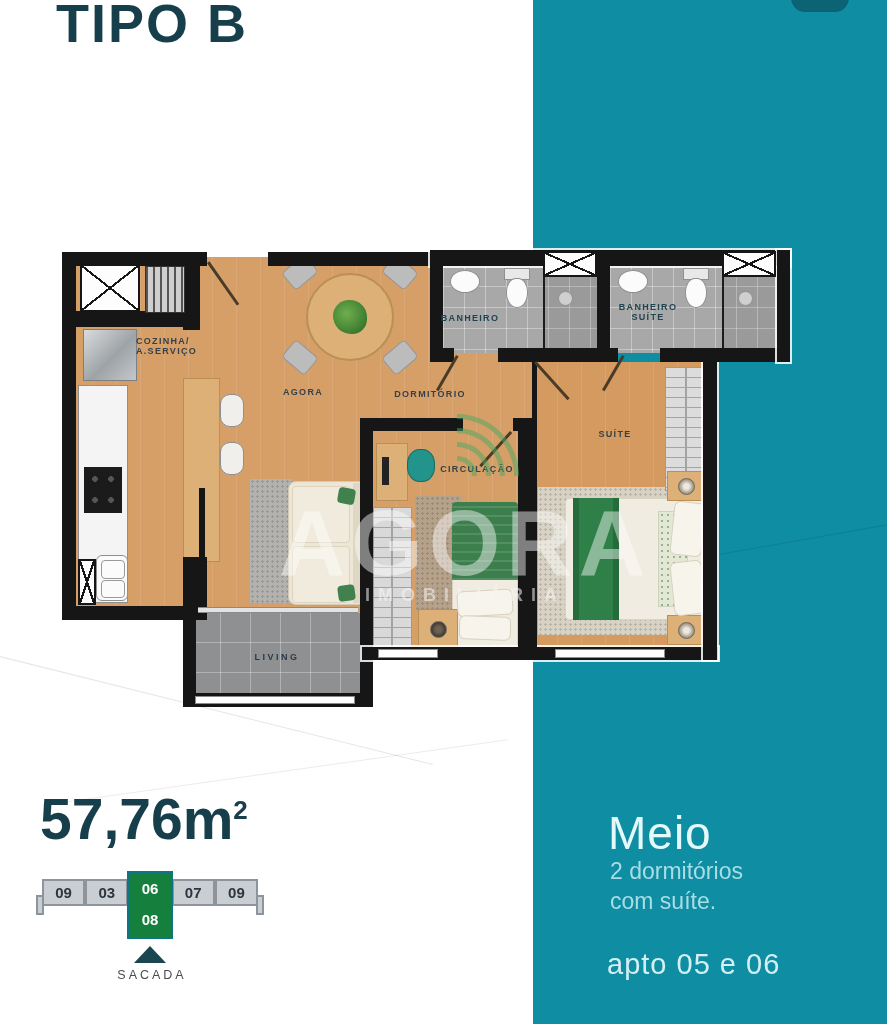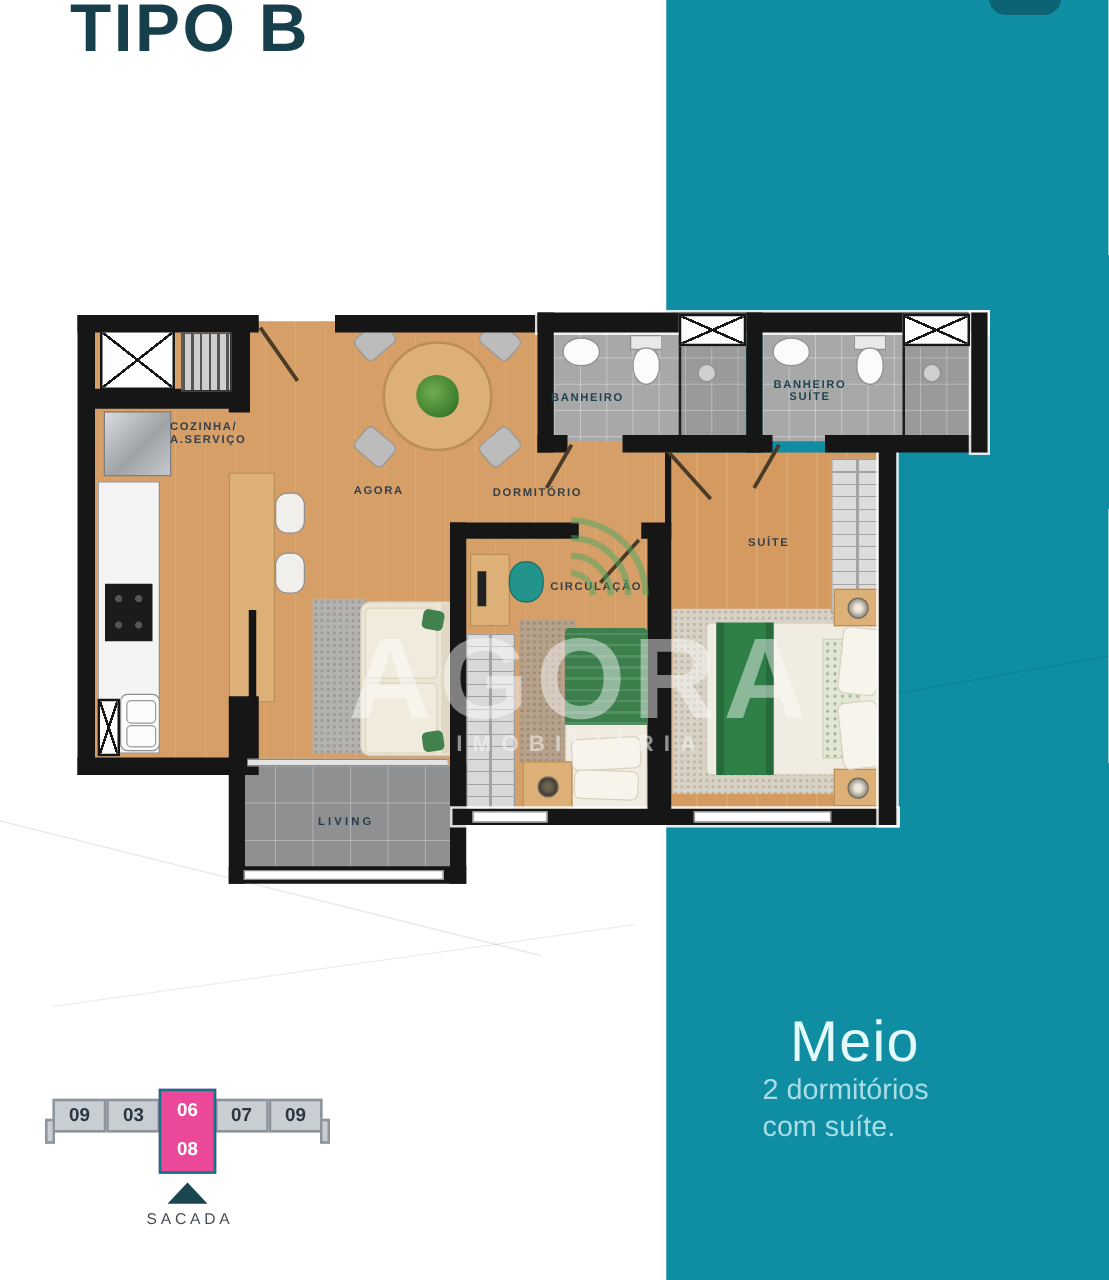--- a/index.html
+++ b/index.html
@@ -201,39 +201,43 @@
     <div class="arc" style="left:377px;top:211px;width:30px;height:30px;"></div>
     <div class="arc" style="left:363px;top:197px;width:58px;height:58px;"></div>
     <div class="arc" style="left:349px;top:183px;width:86px;height:86px;"></div>
     <div class="arc" style="left:335px;top:169px;width:114px;height:114px;"></div>
     <div class="abs" style="left:240px;top:340px;width:330px;text-align:center;font-size:18px;font-weight:bold;
                 letter-spacing:8px;color:rgba(245,245,245,.55);z-index:60;">IMOBILIÁRIA</div>
     <div class="abs" style="left:210px;top:252px;width:390px;text-align:center;font-size:92px;line-height:1;font-weight:bold;
                 letter-spacing:6px;color:rgba(255,255,255,.45);z-index:60;">AGORA</div>
   </div>
 
+  <div class="abs" style="left:40px;top:786px;font-size:57px;font-weight:bold;color:#173f4b;letter-spacing:0;z-index:5;">
+    <span>57,76m</span><sup style="font-size:26px;">2</sup>
+  </div>
 
   <div class="abs" style="left:42px;top:875px;width:216px;height:60px;z-index:5;">
     <div class="abs" style="left:-6px;top:20px;width:8px;height:20px;background:#c9ced3;border:2px solid #8d949c;box-sizing:border-box;"></div>
     <div class="abs" style="left:214px;top:20px;width:8px;height:20px;background:#c9ced3;border:2px solid #8d949c;box-sizing:border-box;"></div>
     <div style="height:4px;"></div>
     <div style="display:flex;height:27px;">
       <div class="bcell">09</div>
       <div class="bcell">03</div>
       <div class="bcell"></div>
       <div class="bcell">07</div>
       <div class="bcell">09</div>
     </div>
-    <div class="abs" style="left:85px;top:-4px;width:46px;height:68px;background:#ec4899;border:2px solid #0e7487;box-sizing:border-box;
+    <div class="abs" style="left:85px;top:-4px;width:46px;height:68px;background:#15803d;border:2px solid #0e7487;box-sizing:border-box;
                 text-align:center;color:#ffffff;font-weight:bold;font-size:15px;">
       <div style="line-height:31px;">06</div>
       <div style="line-height:31px;">08</div>
     </div>
   </div>
 
   <div class="abs" style="left:134px;top:946px;width:0;height:0;border-left:16px solid transparent;border-right:16px solid transparent;border-bottom:17px solid #1a4652;z-index:5;"></div>
   <div class="abs" style="left:92px;top:968px;width:120px;text-align:center;font-size:12.5px;letter-spacing:3px;color:#454d55;z-index:5;">SACADA</div>
 
-  <div class="abs" style="left:608px;top:806px;font-size:46px;color:#e4f9fa;letter-spacing:1px;z-index:5;margin-left:24px;">Meio</div>
+  <div class="abs" style="left:608px;top:806px;font-size:46px;color:#e4f9fa;letter-spacing:1px;z-index:5;">Meio</div>
   <div class="abs" style="left:610px;top:858px;font-size:23px;color:#a9dde6;z-index:5;">2 dormitórios</div>
   <div class="abs" style="left:610px;top:888px;font-size:23px;color:#a9dde6;z-index:5;">com suíte.</div>
+  <div class="abs" style="left:607px;top:948px;font-size:29px;color:#d2f0f3;letter-spacing:1px;z-index:5;">apto 05 e 06</div>
 
 </div>
 
 </body></html>

